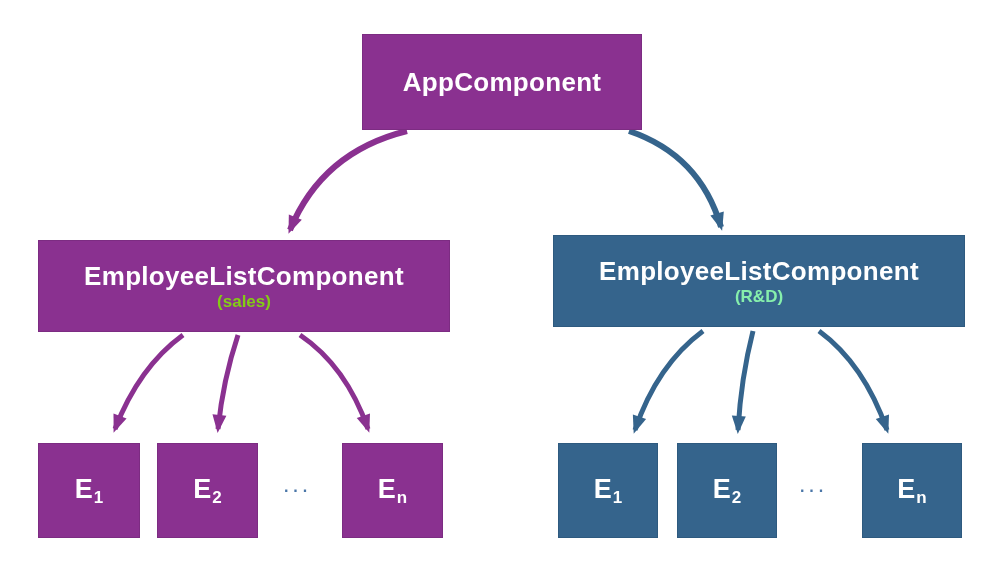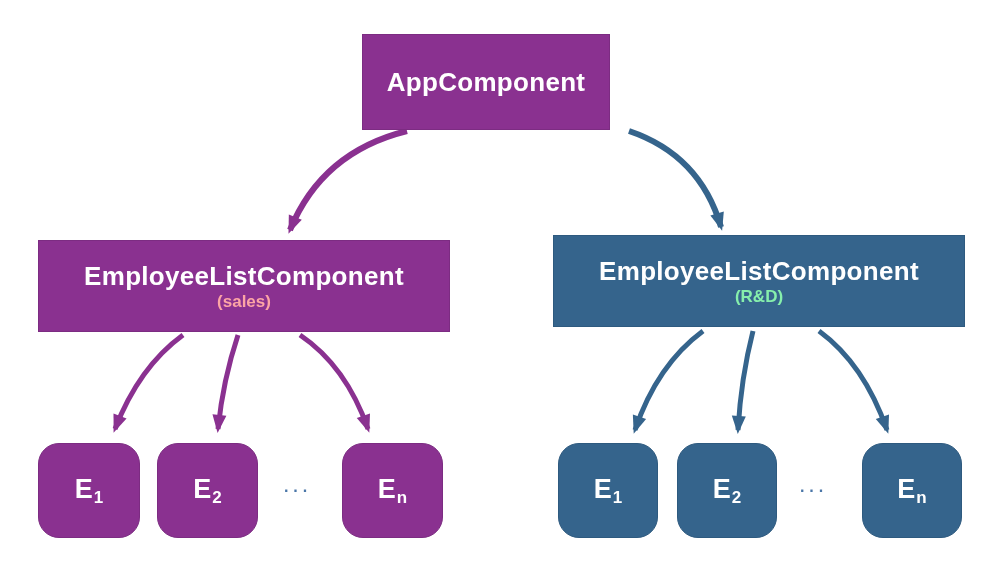--- a/index.html
+++ b/index.html
@@ -24,28 +24,28 @@
     flex-direction: column;
     align-items: center;
     justify-content: center;
     color: #ffffff;
     font-weight: bold;
     text-align: center;
   }
   .node.purple { background: #8A3190; border: 1px solid #7C2C82; }
   .node.blue   { background: #35648C; border: 1px solid #2E5A7F; }
   .node-label  { font-size: 26px; letter-spacing: 0.3px; line-height: 1.1; }
-  .node-sublabel { font-size: 17px; color: #fca5a5; margin-top: 3px; line-height: 1; }
+  .node-sublabel { font-size: 17px; color: #84cc16; margin-top: 3px; line-height: 1; }
   .node.blue .node-sublabel { color: #86efac; }
 
-  .root-box  { left: 362px; top: 34px;  width: 248px; height: 96px; }
+  .root-box  { left: 362px; top: 34px;  width: 280px; height: 96px; }
   .sales-box { left: 38px;  top: 240px; width: 412px; height: 92px; }
   .rnd-box   { left: 553px; top: 235px; width: 412px; height: 92px; }
 
-  .leaf { font-size: 27px; border-radius: 21px; }
+  .leaf { font-size: 27px; }
   .leaf .leaf-sub { font-size: 17px; vertical-align: -5px; margin-left: 1px; }
 
   .leaf-l1 { left: 38px;  top: 443px; width: 102px; height: 95px; }
   .leaf-l2 { left: 157px; top: 443px; width: 101px; height: 95px; }
   .leaf-ln { left: 342px; top: 443px; width: 101px; height: 95px; }
   .leaf-r1 { left: 558px; top: 443px; width: 100px; height: 95px; }
   .leaf-r2 { left: 677px; top: 443px; width: 100px; height: 95px; }
   .leaf-rn { left: 862px; top: 443px; width: 100px; height: 95px; }
 
   .dots {

